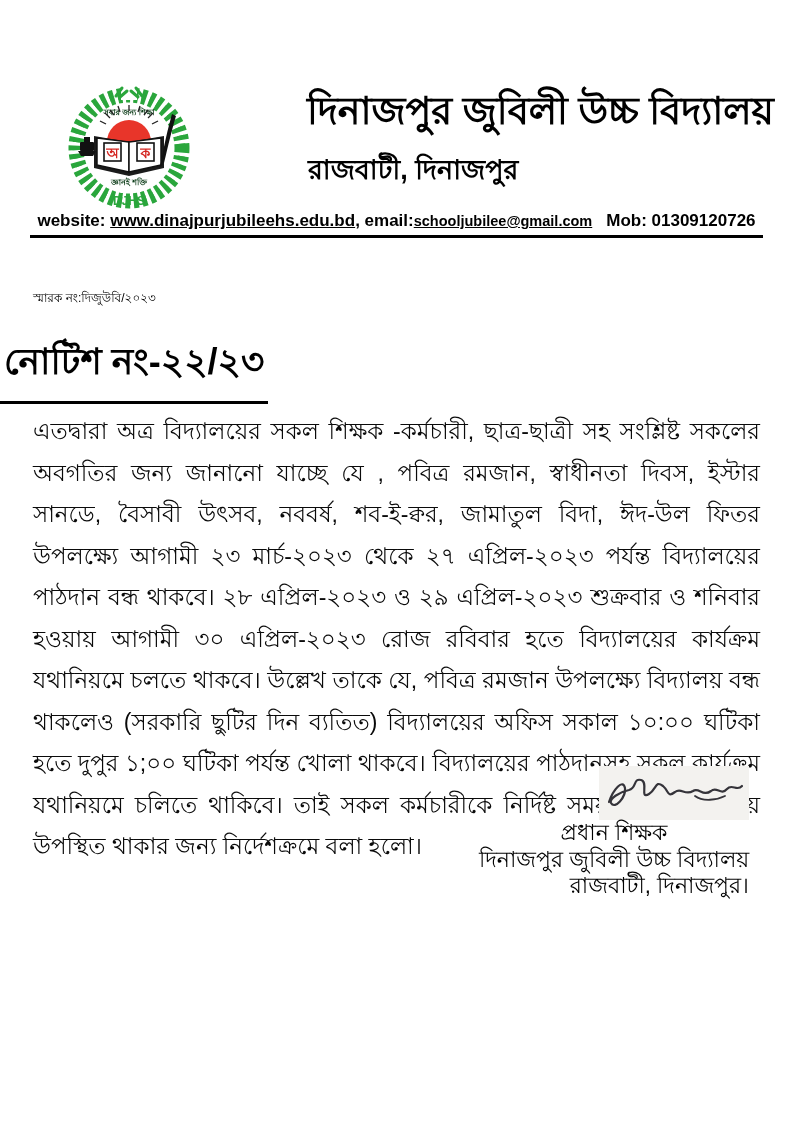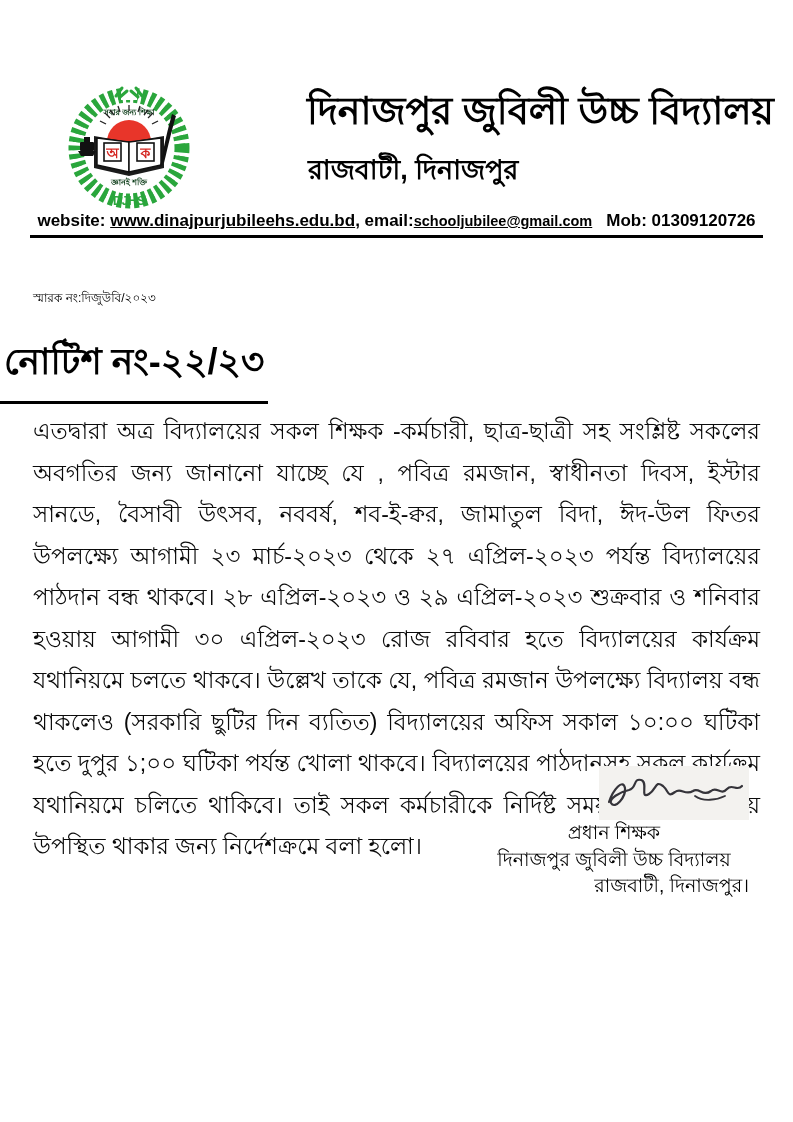--- a/index.html
+++ b/index.html
@@ -25,21 +25,21 @@
   .memo-row{position:absolute;left:33px;right:33px;top:241px;display:flex;justify-content:flex-start;font-size:12px;margin-top:48px;}
   
   .notice-title-wrap{position:absolute;left:0;right:0;top:334px;}
   .notice-title{display:inline-block;font-size:36px;font-weight:bold;border-bottom:3px solid #000;padding:0 4px 7px 4px;}
   .notice-body{
     position:absolute;left:33px;top:411px;width:727px;
     font-size:23px;line-height:41.5px;text-align:justify;color:#0a0a0a;
   }
   
   .sig-img{position:absolute;left:599px;top:766px;width:150px;height:54px;background:#f3f2ef;}
-  .sig-block{position:absolute;right:44px;top:820px;width:270px;font-size:19px;line-height:26.5px;}
+  .sig-block{position:absolute;right:44px;top:820px;width:270px;font-size:22px;line-height:26.5px;}
   .sig-role{text-align:center;}
   .sig-school{text-align:center;white-space:nowrap;}
   .sig-addr{text-align:right;}
 </style>
 </head>
 <body>
 
 <div class="page">
 
   <div class="logo">

